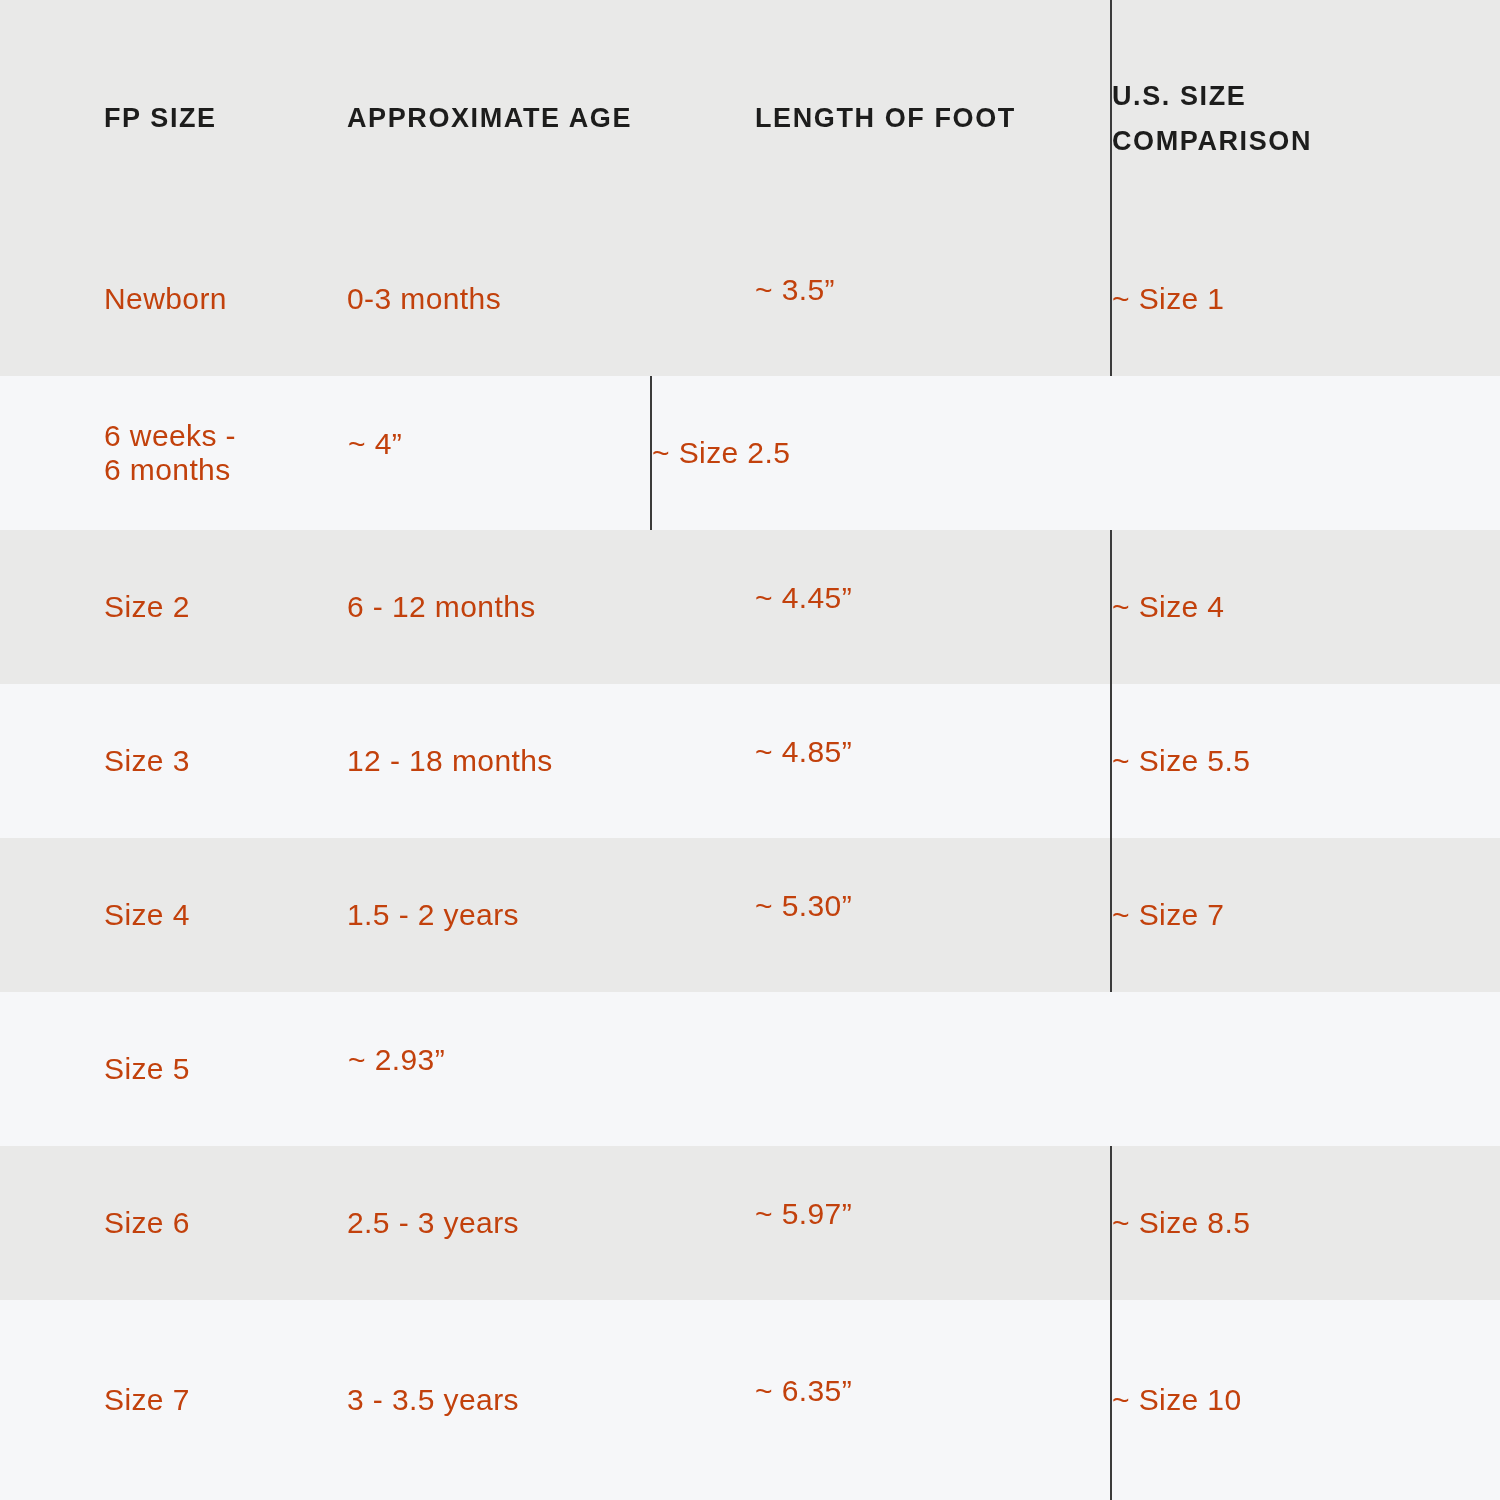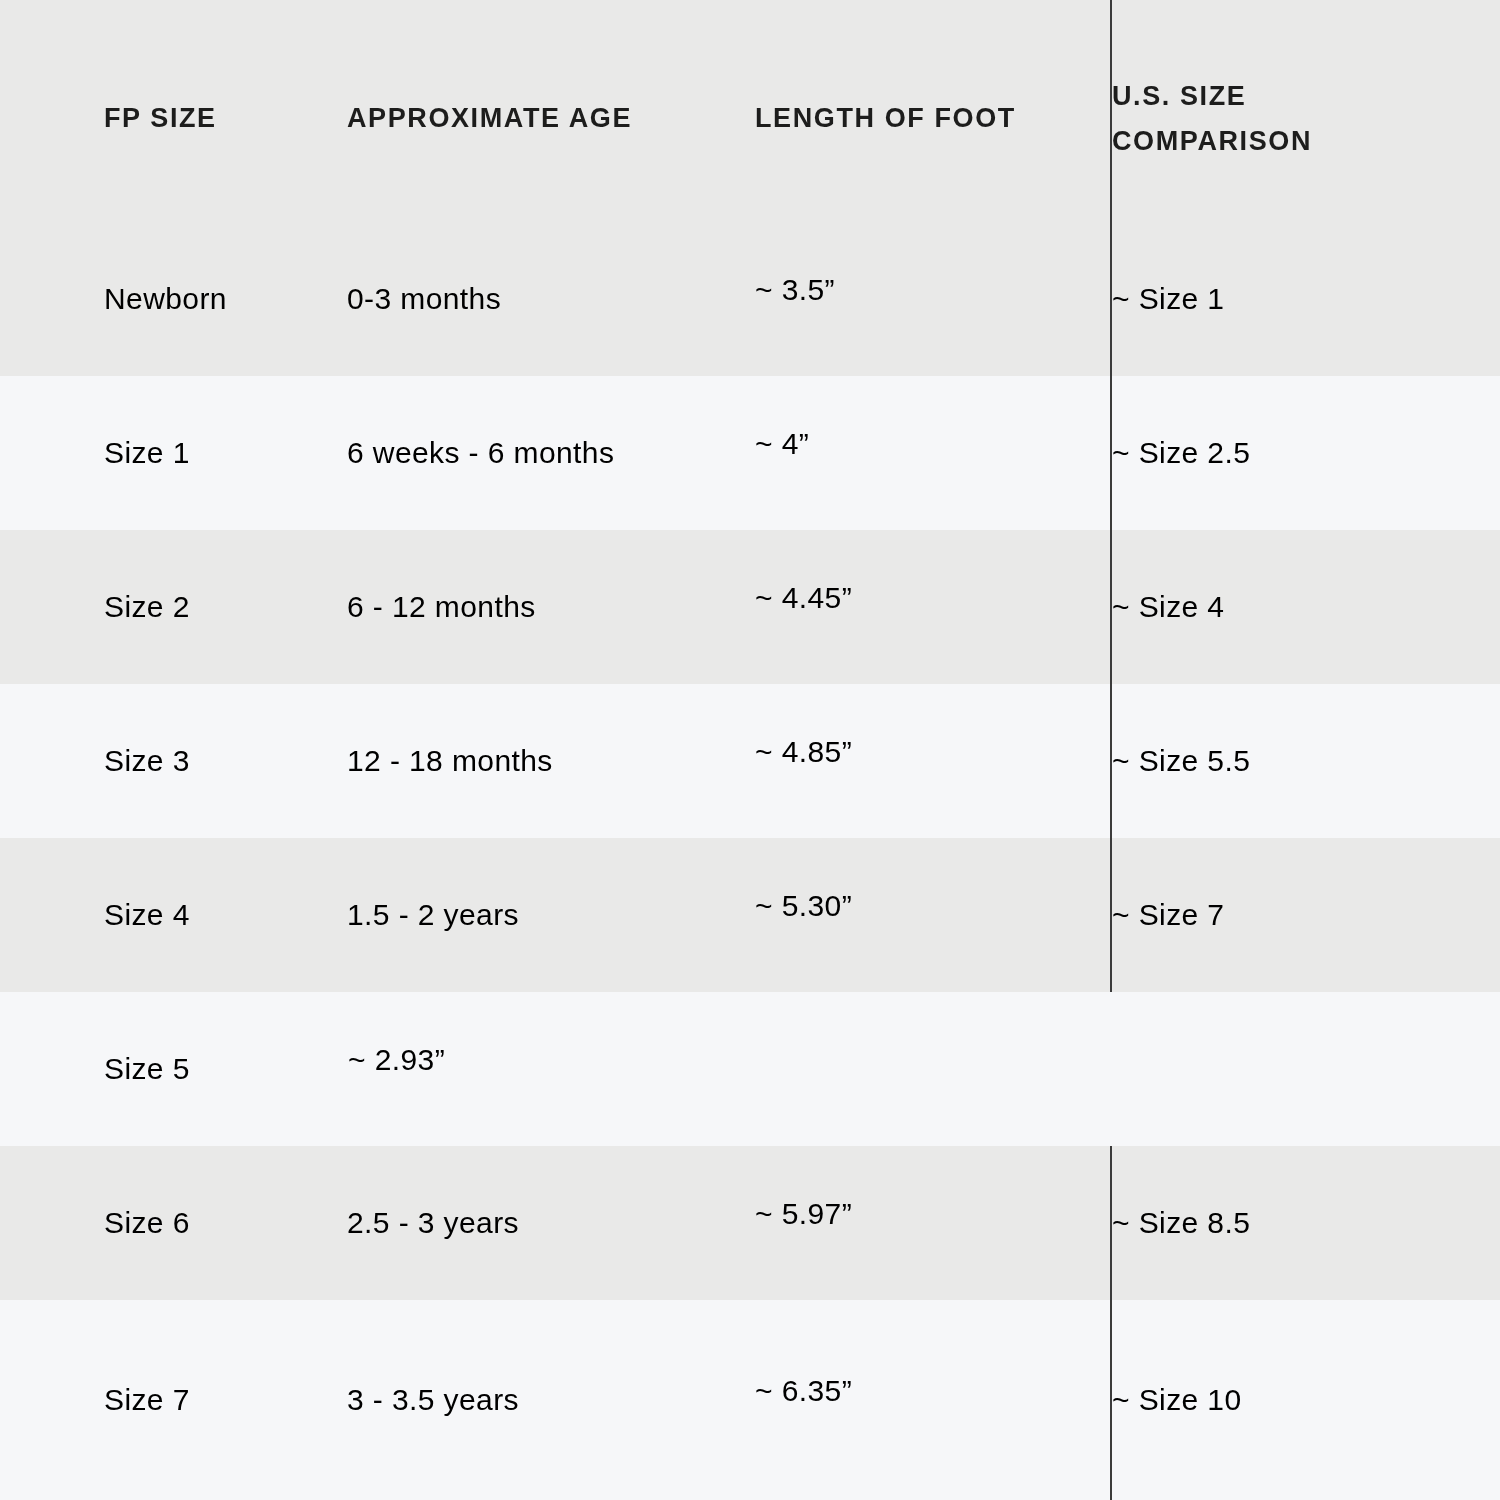--- a/index.html
+++ b/index.html
@@ -46,21 +46,21 @@
     letter-spacing: 1.6px;
     line-height: 1.67;
     color: #1d1d1c;
     padding-top: 16px;
   }
   .header-cell.col4 span { max-width: 250px; display: inline-block; }
   .body-cell {
     font-size: 30px;
     font-weight: 400;
     letter-spacing: 0.4px;
-    color: #000000;
+    color: #c2410c;
     align-items: center;
   }
   .body-cell.col3 span { position: relative; top: -9px; }
 </style>
 </head>
 <body>
 
 <div class="size-chart">
 
   <div class="row header-row">
@@ -87,23 +87,20 @@
       </div>
     <div class="cell body-cell col3">
         <span>~ 3.5”</span>
       </div>
     <div class="cell body-cell col4">
         <span>~ Size 1</span>
       </div>
   </div>
 
   <div class="row body-row">
-    <div class="cell body-cell col1">
-        <span>Size 1</span>
-      </div>
     <div class="cell body-cell col2">
         <span>6 weeks - 6 months</span>
       </div>
     <div class="cell body-cell col3">
         <span>~ 4”</span>
       </div>
     <div class="cell body-cell col4">
         <span>~ Size 2.5</span>
       </div>
   </div>

